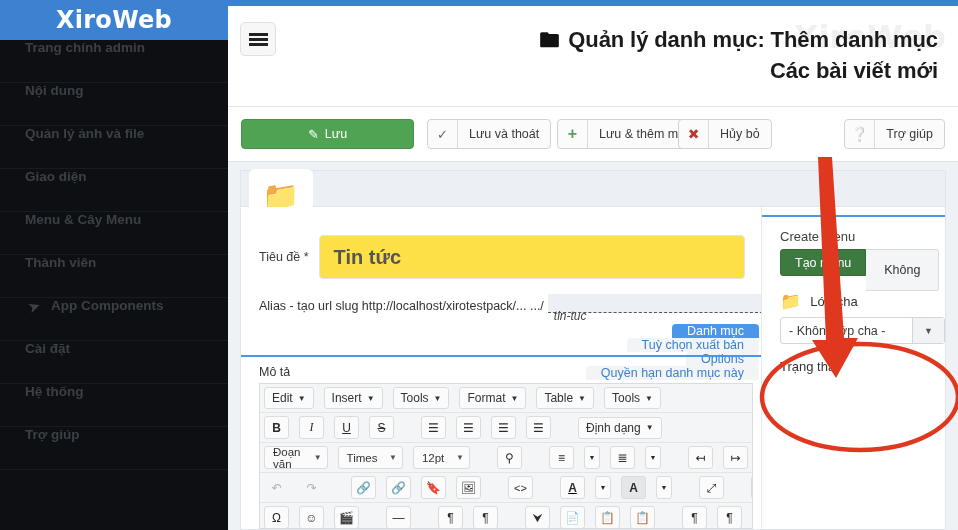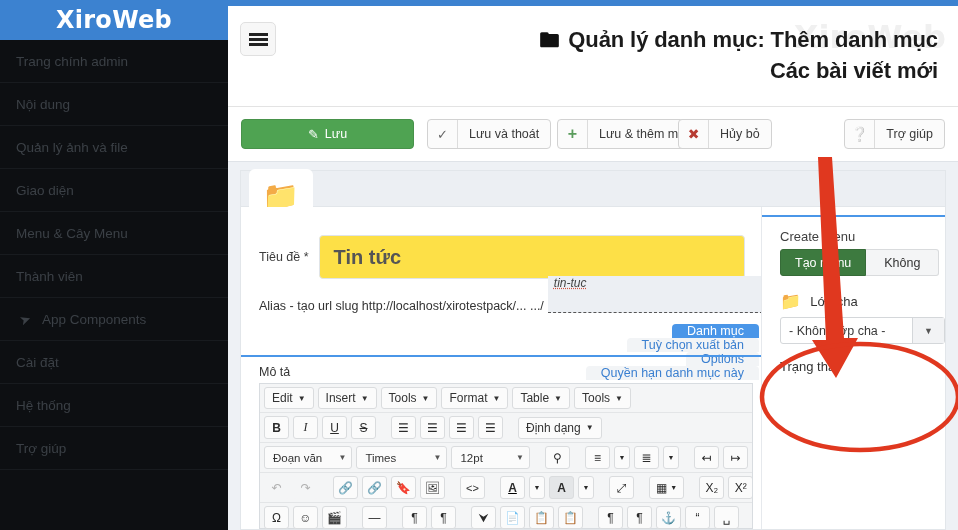--- a/index.html
+++ b/index.html
@@ -19,24 +19,24 @@
   }
   #brandbar{
     height:40px; background:#3c82d0;
     display:flex; align-items:center; justify-content:center;
   }
   #brand{
     font-size:24px; font-weight:bold; color:#ffffff;
     letter-spacing:.3px; font-family:"DejaVu Sans", sans-serif;
   }
   .side-item{
-    height:43px; display:flex; align-items:center;
-    padding-left:16px;
+    height:43px; display:flex; align-items:flex-start;
+    padding-left:25px;
     border-bottom:1px solid #181b1f;
-    color:#3b4046; font-size:13.5px; font-weight:normal;
+    color:#3b4046; font-size:13.5px; font-weight:bold;
     font-family:"Liberation Sans", sans-serif;
     cursor:pointer;
   }
   .side-item .sicon{
     width:18px; margin-right:8px; display:inline-flex;
     align-items:center; justify-content:center; color:#3b4046;
   }
 
   
   #topblue{
@@ -128,23 +128,23 @@
   #title-input{
     flex:1; height:44px; background:#fde047; border:1px solid #e0e4e8;
     border-radius:4px; display:flex; align-items:center; padding:0 14px;
     font-size:20px; font-weight:bold; color:#555; cursor:text;
   }
   
   #alias-row{ position:absolute; left:18px; top:84px; right:16px; height:22px; display:flex; align-items:flex-end;}
   #alias-label{ font-size:12.5px; color:#333; white-space:nowrap;}
   #alias-field{
     margin-left:4px; background:#eceff3; border-bottom:1px dashed #555;
-    padding:0 6px 1px 6px; min-width:215px; height:37px;
+    padding:15px 6px 1px 6px; min-width:215px; height:19px;
     font-size:12px; font-style:italic; color:#444;
-    text-decoration:underline; text-decoration-style:dotted;
+    text-decoration-style:dotted;
     text-decoration-color:#d0523f; cursor:text;
   }
   
   #tabs{ position:absolute; left:18px; top:117px; right:0; height:31px; display:flex; align-items:flex-end;flex-direction:column;}
   .tab{
     height:31px; padding:0 15px; display:flex; align-items:center;
     background:#f2f4f6; color:#3a7fd0; font-size:12.5px;
     border-radius:4px 4px 0 0; margin-right:2px; cursor:pointer;
     white-space:nowrap;
   }
@@ -152,21 +152,21 @@
   #tab-underline{
     position:absolute; left:0; top:148px; width:100%; height:2px; background:#4a96e8;
   }
 
   
   #mota-label{ position:absolute; left:18px; top:158px; font-size:12.5px; color:#333;}
   #editor{
     position:absolute; left:18px; top:176px; right:8px; bottom:0;
     border:1px solid #d8dce0; background:#f4f5f6;
   }
-  .tbrow{ display:flex; align-items:center; padding:3px 4px; gap:4px; flex-wrap:nowrap; overflow:hidden;}
+  .tbrow{ display:flex; align-items:center; padding:3px 4px; gap:10px; flex-wrap:nowrap; overflow:hidden;}
   .tbrow.sep{ border-bottom:1px solid #e3e5e7; }
   .mbtn{
     height:22px; padding:0 7px; display:flex; align-items:center;
     background:#fbfbfb; border:1px solid #dadcde; border-radius:3px;
     font-size:12px; color:#333; cursor:pointer; white-space:nowrap;
   }
   .mbtn .car{ margin-left:5px; font-size:8px; }
   .ibtn{
     width:25px; height:23px; display:flex; align-items:center; justify-content:center;
     background:#fbfbfb; border:1px solid #dadcde; border-radius:3px;
@@ -185,21 +185,21 @@
 
   
   #cm-label{ position:absolute; left:18px; top:22px; font-size:13px; color:#3f3f3f;}
   #cm-group{ position:absolute; left:18px; top:42px; display:flex; }
   #cm-yes{
     height:27px; padding:0 14px; background:#3d7a3f; color:#fff;
     display:flex; align-items:center; font-size:12.5px; cursor:pointer;
     border:1px solid #366b38; border-radius:3px 0 0 3px;
   }
   #cm-no{
-    height:27px; padding:0 18px; background:#f4f5f6; color:#333;
+    height:42px; padding:0 18px; background:#f4f5f6; color:#333;
     display:flex; align-items:center; font-size:12.5px; cursor:pointer;
     border:1px solid #d9dbdd; border-left:none; border-radius:0 3px 3px 0;
   }
   #lop-row{ position:absolute; left:18px; top:86px; display:flex; align-items:center; }
   #lop-row .folder-glyph{ font-size:17px; margin-right:9px; }
   #lop-label{ font-size:13px; color:#333; }
   #lop-select{
     position:absolute; left:18px; top:110px; width:165px; height:27px;
     display:flex; border:1px solid #d4d7da; border-radius:3px; background:#fff;
     cursor:pointer;

